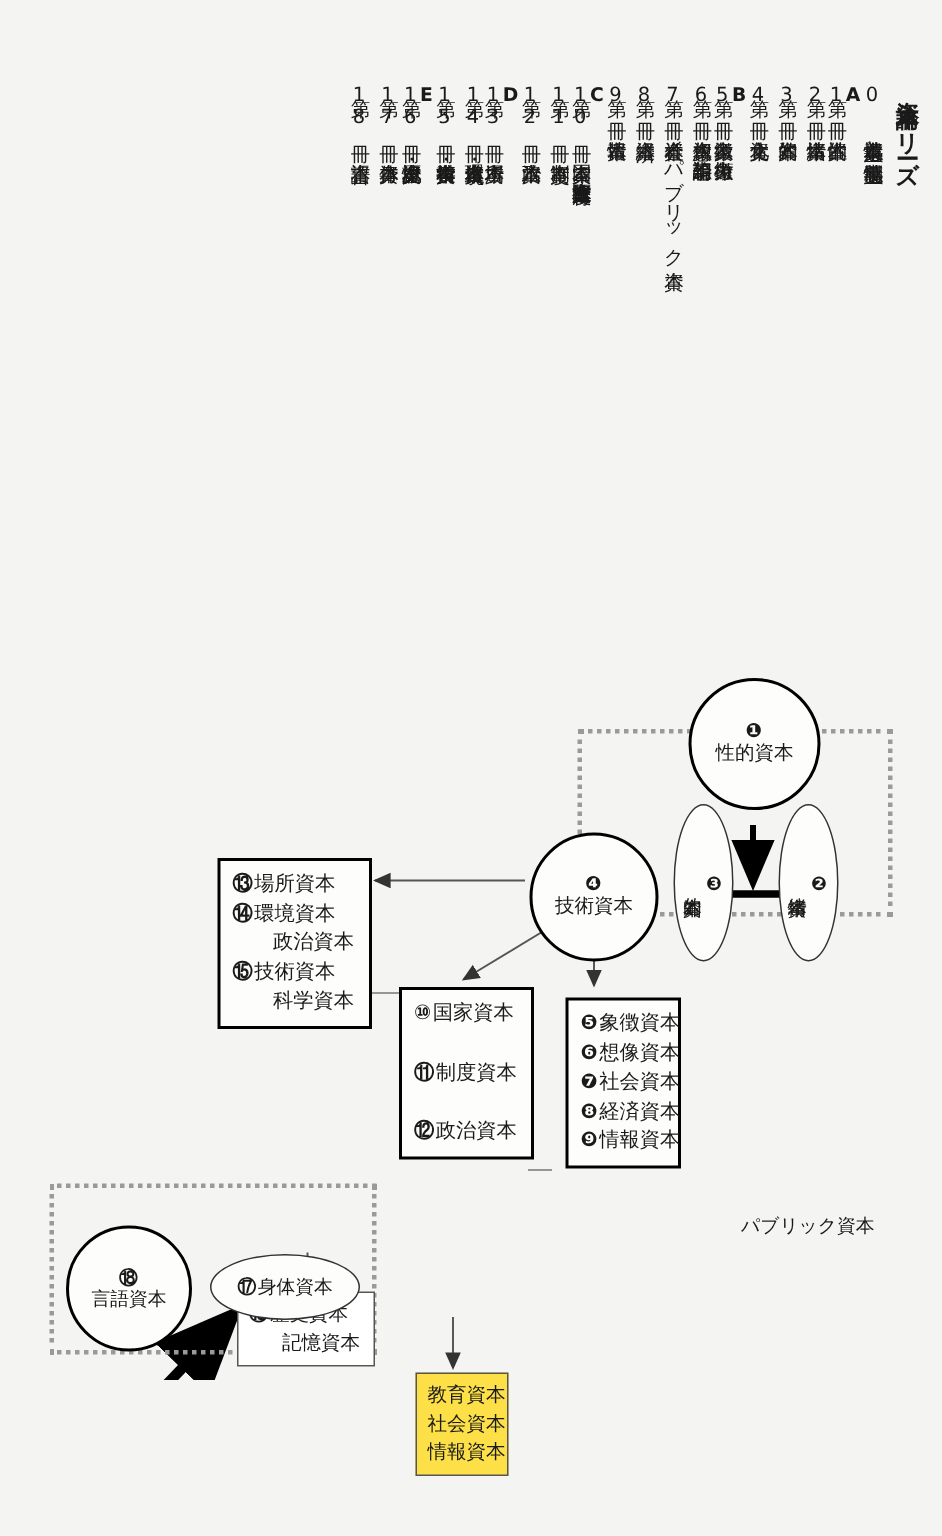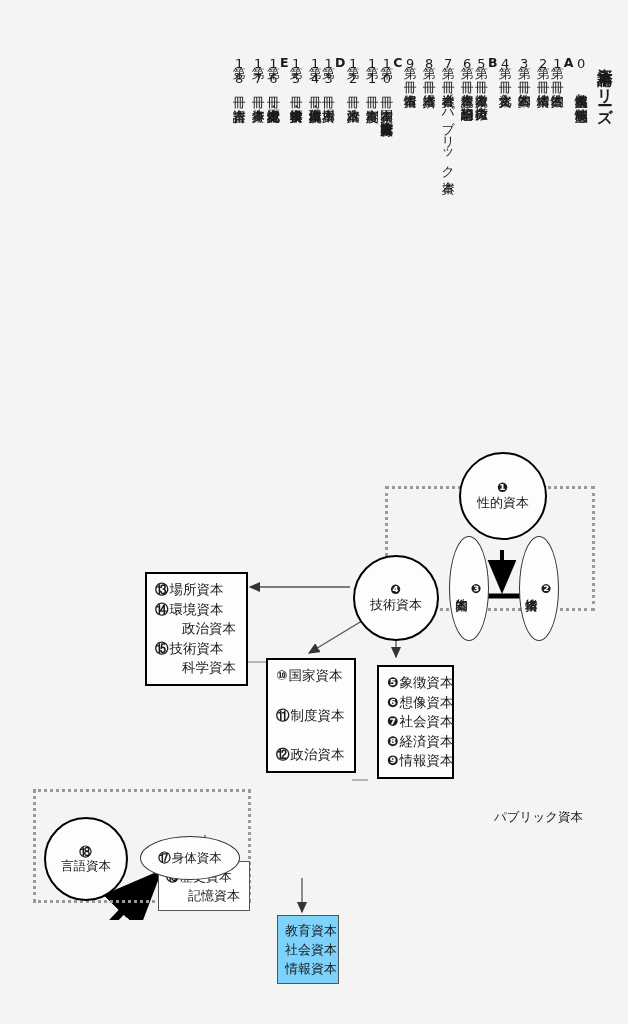--- a/index.html
+++ b/index.html
@@ -331,21 +331,21 @@
         <div class="row"><span class="num">❾</span><span>情報資本</span></div>
       </div>
 
     <div class="freelabel" style="left:494px; top:317px;margin-top:44px;">パブリック資本</div>
 
     <div class="node box-thin" id="history-box" style="left:158px; top:411px; width:92px; background:#fff;">
         <div class="row"><span class="num">⑯</span><span>歴史資本</span></div>
         <div class="row indent"><span>記憶資本</span></div>
       </div>
 
-    <div class="node box-thin" id="service-box" style="left:277px; top:465px; width:62px; background:#7dd3fc;">
+    <div class="node box-thin" id="service-box" style="left:277px; top:465px; width:62px; background:#fde047;">
         <div class="row"><span>教育資本</span></div>
         <div class="row"><span>社会資本</span></div>
         <div class="row"><span>情報資本</span></div>
       </div>
 
     <div class="node circle-bold" style="left:44px; top:367px; width:84px; height:84px; font-size:12.5px;">
       <div class="num">⑱</div>
       <div>言語資本</div>
     </div>
 

